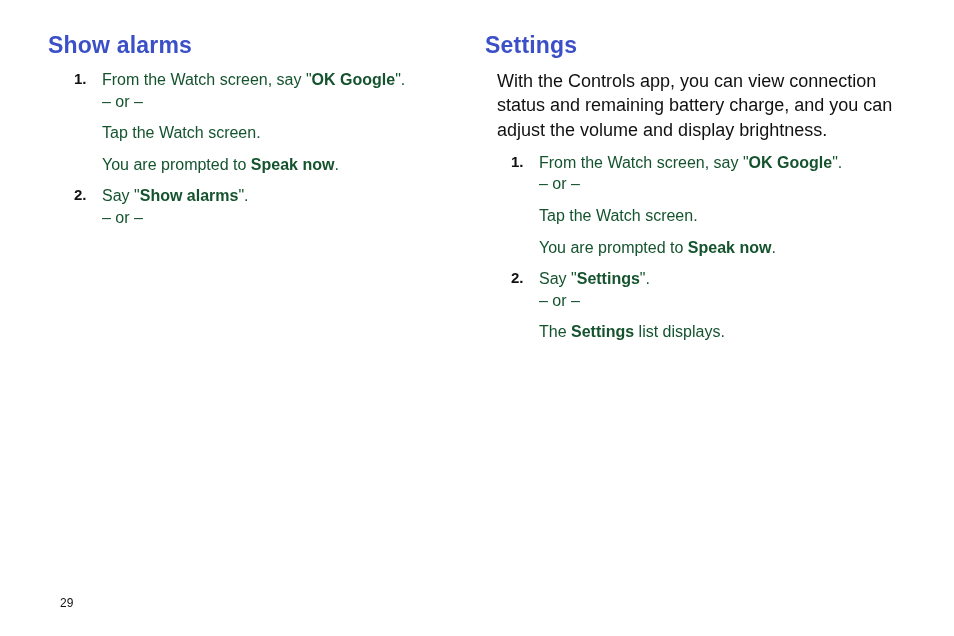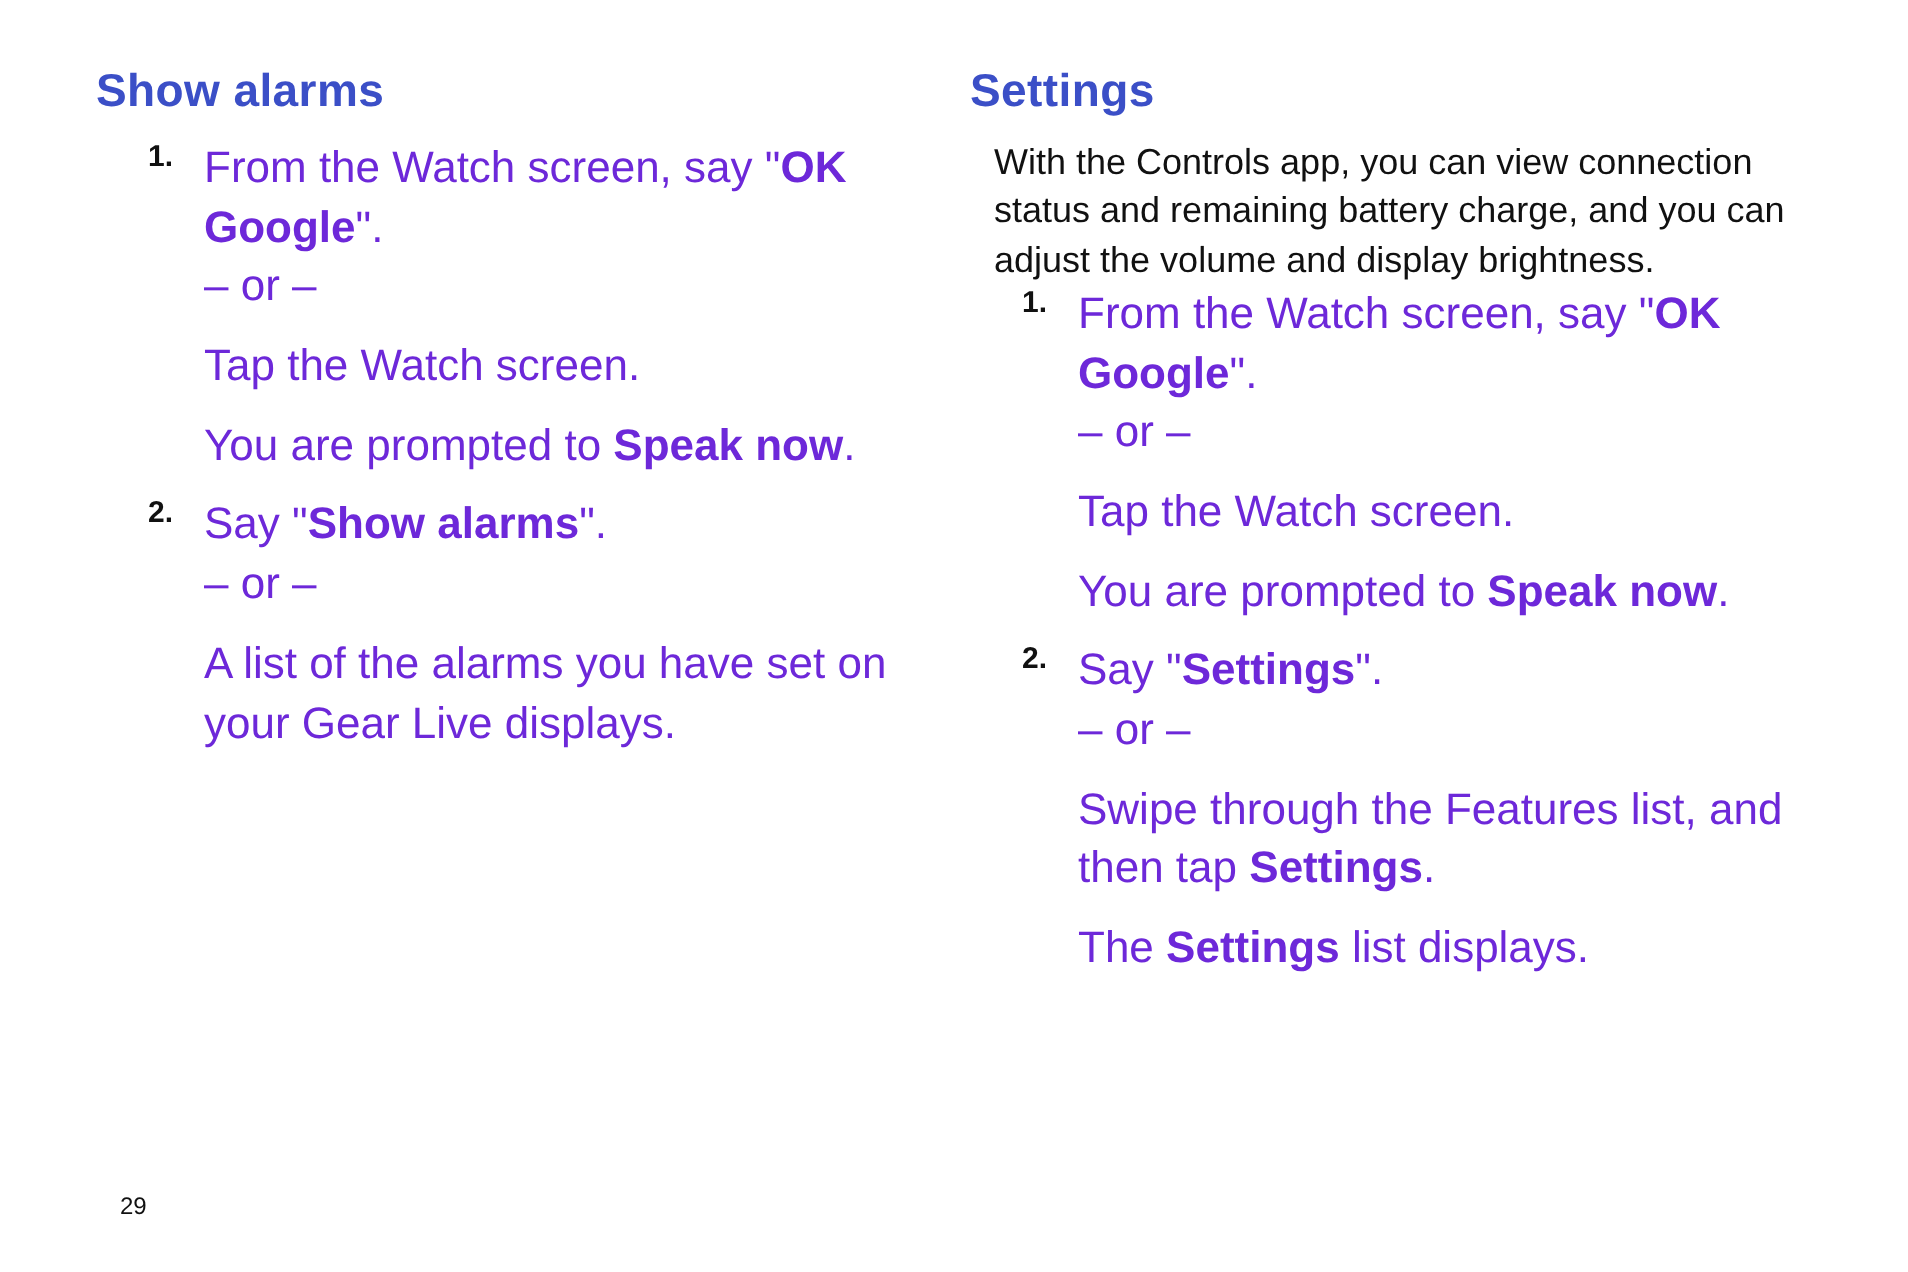--- a/index.html
+++ b/index.html
@@ -23,20 +23,21 @@
       color: #3b4fc7;
       font-weight: bold;
       font-size: 23px;
       margin-bottom: 10px;
       letter-spacing: 0.2px;
     }
     .intro {
       font-size: 18px;
       line-height: 1.35;
       color: #111;
+      margin-bottom: 10px;
       padding-left: 12px;
     }
     ol {
       list-style: none;
       counter-reset: item;
       padding-left: 54px;
     }
     ol > li {
       counter-increment: item;
       position: relative;
@@ -45,23 +46,23 @@
     ol > li::before {
       content: counter(item) ".";
       position: absolute;
       left: -28px;
       top: 1px;
       font-weight: bold;
       font-size: 15px;
       color: #111;
     }
     .para {
-      font-size: 22px;
+      font-size: 16px;
       line-height: 1.35;
-      color: #6d28d9;
+      color: #14532d;
       margin-bottom: 10px;
     }
     .b { font-weight: bold; }
     .page-num {
       position: absolute;
       bottom: 26px;
       left: 60px;
       font-size: 12px;
       color: #111;
     }
@@ -82,21 +83,20 @@
         <div class="para">Tap the Watch screen.</div>
         <div class="para">
           <span>You are prompted to </span><span class="b">Speak now</span><span>.</span>
         </div>
       </li>
       <li>
         <div class="para">
           <span>Say "</span><span class="b">Show alarms</span><span>".</span><br>
           <span>– or –</span>
         </div>
-        <div class="para">A list of the alarms you have set on your Gear Live displays.</div>
       </li>
     </ol>
   </div>
 
   <div class="col">
     <div class="heading">Settings</div>
     <div class="intro">With the Controls app, you can view connection status and remaining battery charge, and you can adjust the volume and display brightness.</div>
     <ol>
       <li>
         <div class="para">
@@ -107,23 +107,20 @@
         <div class="para">
           <span>You are prompted to </span><span class="b">Speak now</span><span>.</span>
         </div>
       </li>
       <li>
         <div class="para">
           <span>Say "</span><span class="b">Settings</span><span>".</span><br>
           <span>– or –</span>
         </div>
         <div class="para">
-          <span>Swipe through the Features list, and then tap </span><span class="b">Settings</span><span>.</span>
-        </div>
-        <div class="para">
           <span>The </span><span class="b">Settings</span><span> list displays.</span>
         </div>
       </li>
     </ol>
   </div>
 
 </div>
 
 <div class="page-num">29</div>
 

